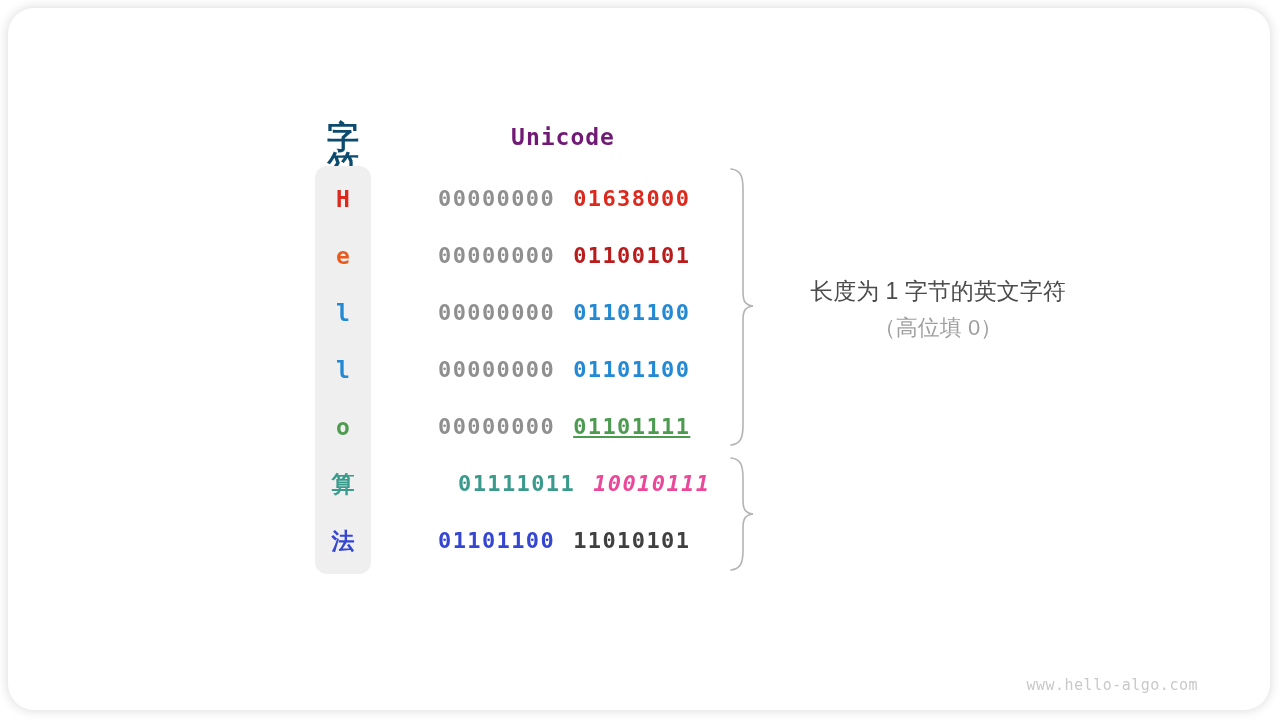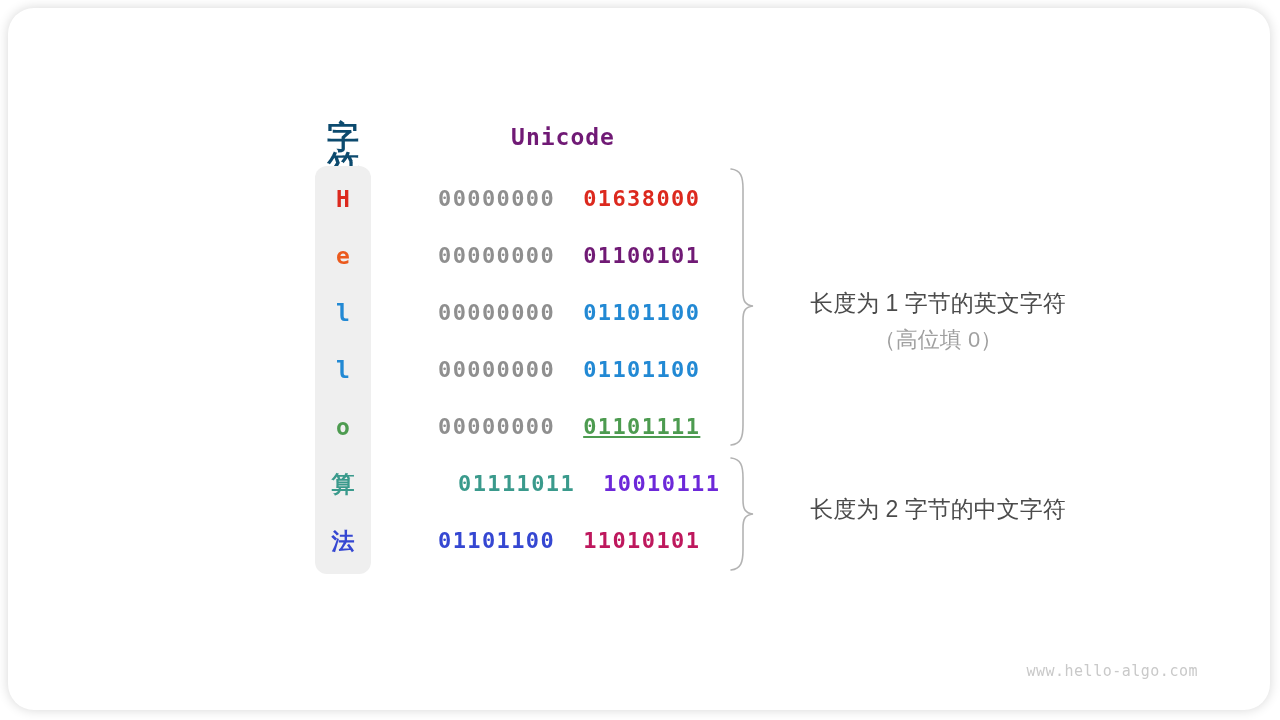--- a/index.html
+++ b/index.html
@@ -47,21 +47,21 @@
     position: absolute;
     left: 307px; width: 56px; height: 30px;
     text-align: center;
     font-family: "DejaVu Sans Mono", monospace;
     font-size: 23px; font-weight: bold;
     line-height: 30px;
   }
   .row-binary {
     position: absolute;
     left: 430px; height: 30px;
-    display: flex; gap: 28px;
+    display: flex; gap: 18px;
     font-family: "DejaVu Sans Mono", monospace;
     font-size: 22px; font-weight: bold;
     letter-spacing: 1.4px;
     line-height: 30px;
     white-space: nowrap;
   }
   .r0 { top: 176px; } .r1 { top: 233px; } .r2 { top: 290px; }
   .r3 { top: 347px; } .r4 { top: 404px; } .r5 { top: 461px; }
   .r6 { top: 518px; }
   .brace { position: absolute; }
@@ -69,37 +69,37 @@
     fill: none;
     stroke: #b3b3b3;
     stroke-width: 1.6;
     stroke-linecap: round;
   }
   .annotation {
     position: absolute;
     width: 344px;
     text-align: center;
   }
-  .annotation-1 { left: 758px; top: 280px; }
+  .annotation-1 { left: 758px; top: 268px; }
   .annotation-2 { left: 758px; top: 486px; }
   .annotation .line1 {
     font-size: 23px;
     color: #4b4b4b;
     line-height: 30px;
   }
   .annotation .line2 {
     font-size: 22px;
     font-weight: normal;
     color: #a0a0a0;
     line-height: 30px;
     margin-top: 7px;
   }
   .watermark {
     position: absolute;
-    right: 72px; bottom: 30px;
+    right: 72px; bottom: 16px;
     font-family: "DejaVu Sans Mono", monospace;
     font-size: 15px;
     color: #c9c9c9;
     letter-spacing: 0.5px;
   }
 </style>
 </head>
 <body>
 
 <div class="card">
@@ -111,21 +111,21 @@
 
   <div class="row-char r0" style="color: rgb(220, 41, 30);">H</div>
   <div class="row-binary r0">
     <span style="color: rgb(143, 143, 143);">00000000</span>
     <span style="color: rgb(220, 41, 30);">01638000</span>
   </div>
 
   <div class="row-char r1" style="color: rgb(235, 90, 29);">e</div>
   <div class="row-binary r1">
     <span style="color: rgb(143, 143, 143);">00000000</span>
-    <span style="color: #701a75;">01100101</span>
+    <span style="color: #b91c1c;">01100101</span>
   </div>
 
   <div class="row-char r2" style="color: rgb(34, 137, 212);">l</div>
   <div class="row-binary r2">
     <span style="color: rgb(143, 143, 143);">00000000</span>
     <span style="color: rgb(34, 137, 212);">01101100</span>
   </div>
 
   <div class="row-char r3" style="color: rgb(34, 137, 212);">l</div>
   <div class="row-binary r3">
@@ -135,41 +135,38 @@
 
   <div class="row-char r4" style="color: rgb(77, 155, 80);">o</div>
   <div class="row-binary r4">
     <span style="color: rgb(143, 143, 143);">00000000</span>
     <span style="color: rgb(77, 155, 80); text-decoration: underline;">01101111</span>
   </div>
 
   <div class="row-char r5" style="color: rgb(58, 154, 140);">算</div>
   <div class="row-binary r5">
     <span style="color: rgb(58, 154, 140); margin-left: 20px;">01111011</span>
-    <span style="color: #6d28d9;">10010111</span>
+    <span style="color: #ec4899; font-style: italic;">10010111</span>
   </div>
 
   <div class="row-char r6" style="color: rgb(53, 71, 210);">法</div>
   <div class="row-binary r6">
     <span style="color: rgb(53, 71, 210);">01101100</span>
-    <span style="color: #be185d;">11010101</span>
+    <span style="color: #404040;">11010101</span>
   </div>
 
   <svg class="brace" style="left:720px; top:159px;" width="30" height="280" viewBox="0 0 30 280">
     <path d="M 3 2 C 13 3 15 10 15 22 L 15 125 C 15 134 17 138 25 139 C 17 140 15 144 15 153 L 15 258 C 15 270 13 277 3 278"></path>
   </svg>
 
   <svg class="brace" style="left:720px; top:448px;" width="30" height="116" viewBox="0 0 30 116">
     <path d="M 3 2 C 13 3 15 10 15 22 L 15 44 C 15 53 17 57 25 58 C 17 59 15 63 15 72 L 15 94 C 15 106 13 113 3 114"></path>
   </svg>
 
   <div class="annotation annotation-1">
     <div class="line1">长度为 1 字节的英文字符</div>
     <div class="line2">（高位填 0）</div>
   </div>
 
-  <div class="annotation annotation-2">
-    <div class="line1">长度为 2 字节的中文字符</div>
-  </div>
 
   <div class="watermark">www.hello-algo.com</div>
 
 </div>
 
 </body></html>

